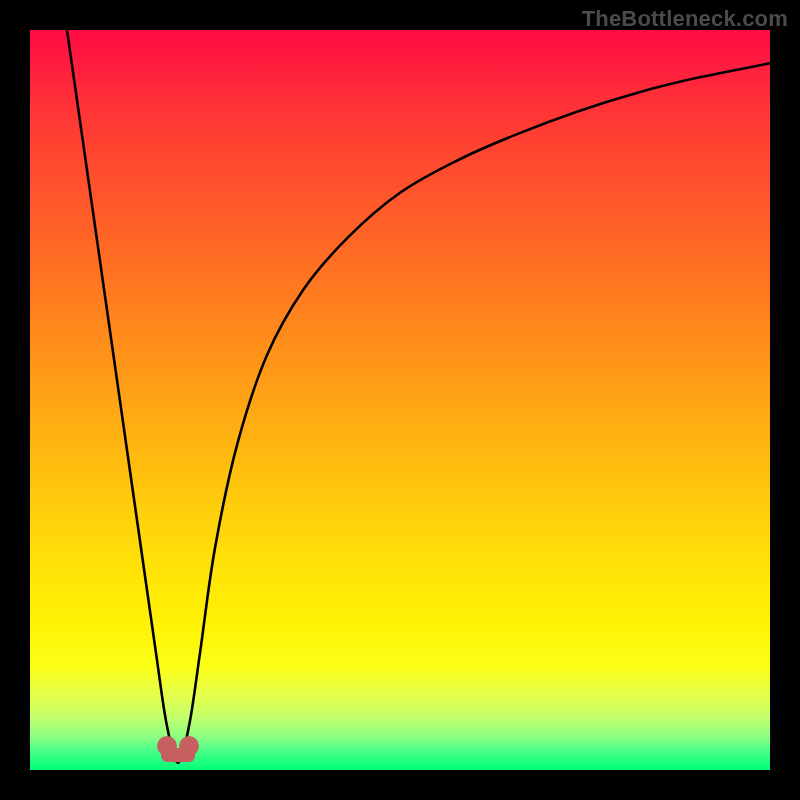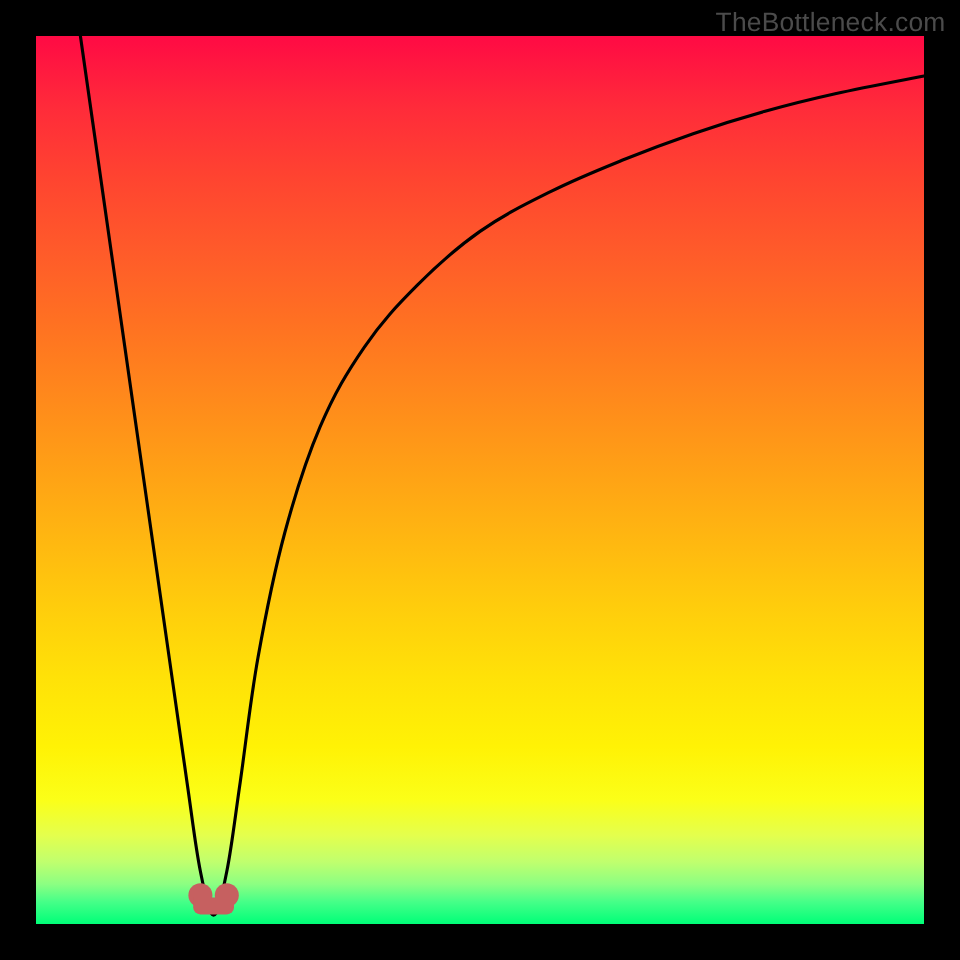--- a/index.html
+++ b/index.html
@@ -42,21 +42,21 @@
       #46ff88 97.5%,
       #00ff78 100%
     );
   }
   .watermark {
     position: absolute;
     top: 6px;
     right: 12px;
     color: #4b4b4b;
     font-size: 22px;
-    font-weight: 400;
+    font-weight: 700;
     letter-spacing: 0.2px;
     user-select: none;
   }
   svg.curve {
     position: absolute;
     left: 0;
     top: 0;
     width: 740px;
     height: 740px;
     overflow: visible;

